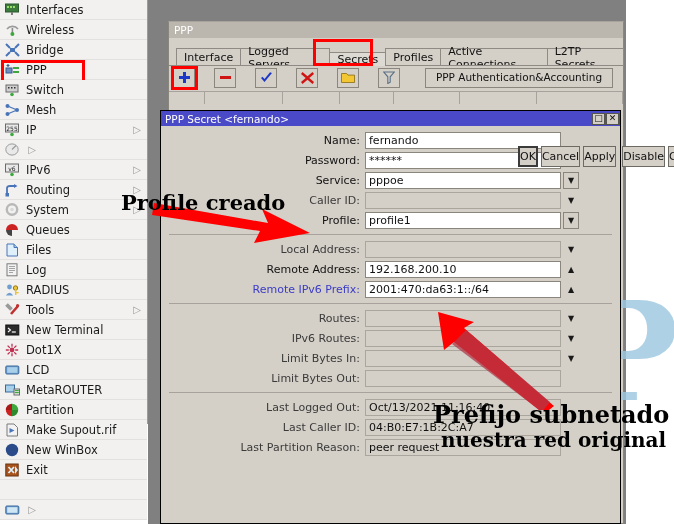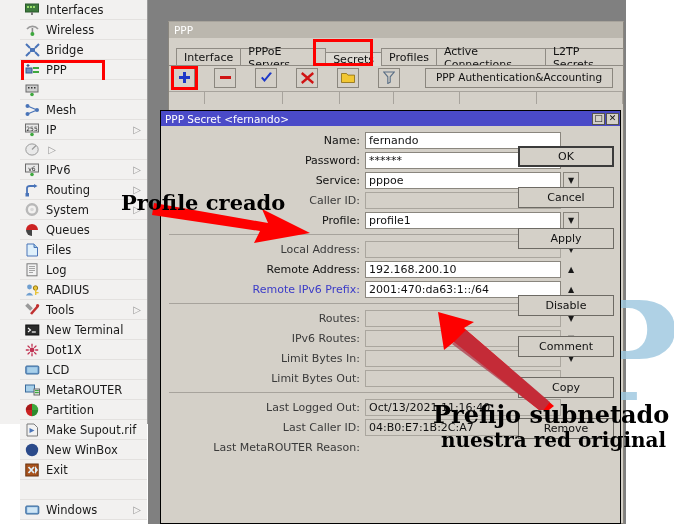--- a/index.html
+++ b/index.html
@@ -20,21 +20,20 @@
   .winbox-bg {
     position: absolute; left: 148px; top: 0px; width: 478px; height: 524px;
     background: #808080;
   }
 
   
   .sidebar {
     position: absolute; left: 0; top: 0; width: 148px; height: 424px;
     background: #f2f1f0;
     border-right: 1px solid #9b9b9b;
-    padding-left: 20px;
   }
   .menu-item {
     position: relative;
     height: 20px;
     display: flex; align-items: center;
     padding-left: 4px;
     font-size: 11.5px;
     color: #1a1a1a;
     border-bottom: 1px solid #e3e1df;
     background: #f2f1f0;
@@ -197,21 +196,21 @@
   }
   .hr {
     height: 1px; background: #a7a39c;
     margin: 4px 8px 5px 8px;
   }
 
   
   .btncol {
     position: absolute; right: 6px; top: 20px;
     width: 96px;
-    display: flex; flex-direction: column; gap: 20px; justify-content: space-between;
+    display: flex; flex-direction: row; gap: 3px; justify-content: space-between;
   }
   .dbtn {
     height: 21px; background: #d4d0c8;
     border: 1px solid #6d6a64;
     display: flex; align-items: center; justify-content: center;
     font-size: 11px; color: #111;
   }
   .dbtn.default { border: 2px solid #3b3b3b; }
   .btncol .gap { height: 6px; }
 
@@ -290,20 +289,21 @@
       <div class="menu-item">
         <span class="ico">
           <svg width="15" height="14" viewBox="0 0 15 14">
             <rect x="1" y="2" width="12" height="7" fill="#cfcfcf" stroke="#6a6a6a"></rect>
             <rect x="3" y="4" width="1.5" height="1.5" fill="#333"></rect>
             <rect x="6" y="4" width="1.5" height="1.5" fill="#333"></rect>
             <rect x="9" y="4" width="1.5" height="1.5" fill="#333"></rect>
             <circle cx="7" cy="11.5" r="1.8" fill="#3ea83e"></circle>
           </svg>
         </span>
+        <span class="lbl">Switch</span>
         <span class="arrow"></span>
       </div>
       <div class="menu-item">
         <span class="ico">
           <svg width="15" height="14" viewBox="0 0 15 14">
             <circle cx="2.5" cy="3" r="2" fill="#4a74b8"></circle>
             <circle cx="2.5" cy="11" r="2" fill="#4a74b8"></circle>
             <circle cx="12" cy="7" r="2" fill="#4a74b8"></circle>
             <path d="M2.5 3 L12 7 L2.5 11" stroke="#4a74b8" stroke-width="1.2" fill="none"></path>
           </svg>
@@ -509,36 +509,35 @@
         <span class="lbl"></span>
         <span class="arrow"></span>
       </div>
       <div class="menu-item">
         <span class="ico">
           <svg width="15" height="14" viewBox="0 0 15 14">
             <rect x="0.8" y="3" width="13" height="8" rx="1" fill="#6f9fd0" stroke="#3a6a9a"></rect>
             <rect x="2.2" y="4.2" width="10.2" height="5.6" fill="#cfe6f5"></rect>
           </svg>
         </span>
-        <span class="lbl">Windows</span>
         <span class="arrow">▷</span>
       </div>
     </div>
 
   <div class="ppp-window">
     <div class="ppp-titlebar">
       <span>PPP</span>
     </div>
 
     <div class="ppp-tabs">
       <div class="tab">
         <span>Interface</span>
       </div>
       <div class="tab">
-        <span>PPPoE Servers</span>
+        <span>Logged Servers</span>
       </div>
       <div class="tab active">
         <span>Secrets</span>
       </div>
       <div class="tab">
         <span>Profiles</span>
       </div>
       <div class="tab">
         <span>Active Connections</span>
       </div>
@@ -692,21 +691,22 @@
             <div class="lab muted">Last Logged Out:</div>
             <div class="fld disabled">Oct/13/2021 11:16:40</div>
             <div class="updown"></div>
           </div>
           <div class="row">
             <div class="lab muted">Last Caller ID:</div>
             <div class="fld disabled">04:B0:E7:1B:2C:A7</div>
             <div class="updown"></div>
           </div>
           <div class="row">
-            <div class="lab muted">Last MetaROUTER Reason:</div>
+            <div class="lab muted">Last Partition Reason:</div>
+            <div class="fld disabled">peer request</div>
             <div class="updown"></div>
           </div>
         </div>
 
       <div class="btncol">
         <div class="dbtn default">
           <span>OK</span>
         </div>
         <div class="dbtn">
           <span>Cancel</span>

